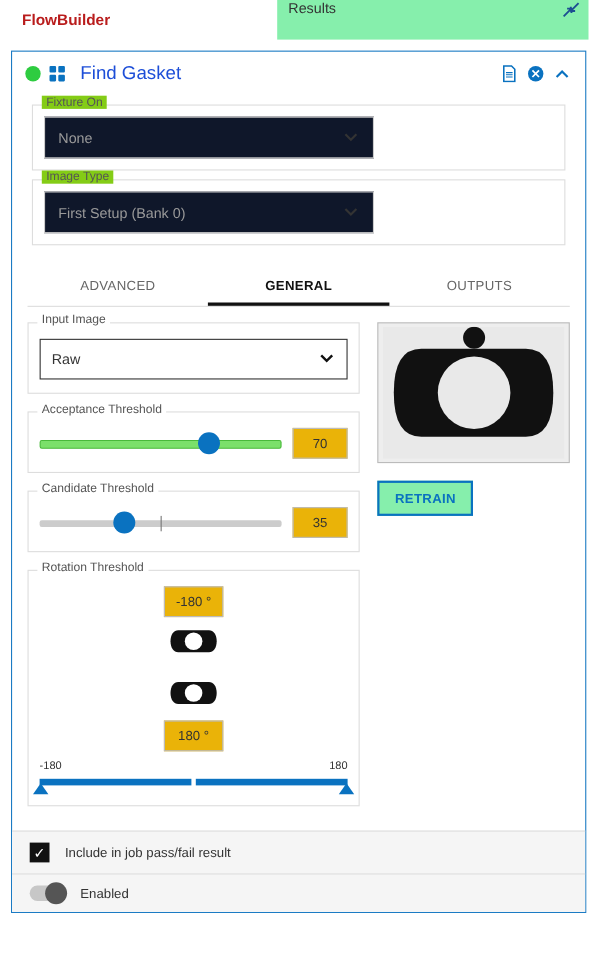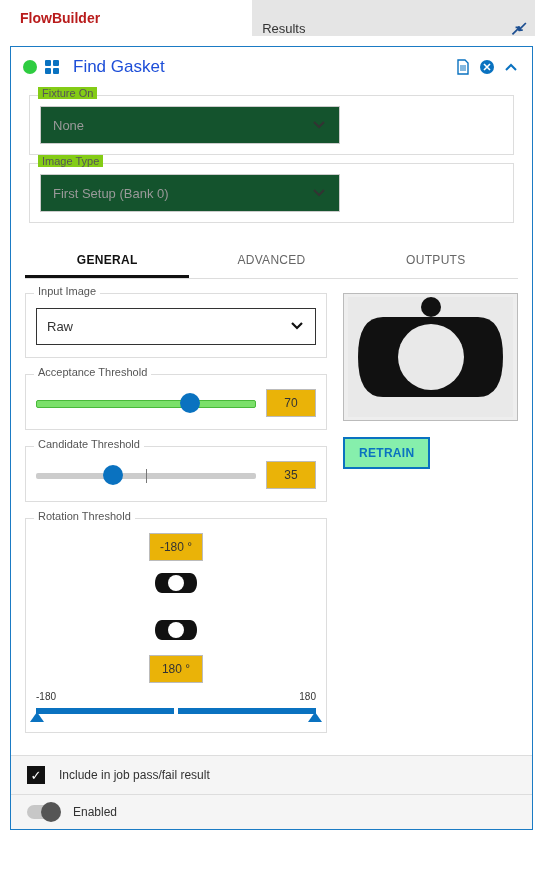--- a/index.html
+++ b/index.html
@@ -20,23 +20,23 @@
   .app-title {
     font-weight: 700;
     font-size: 14px;
     color: #b91c1c;
     align-self: center;
     flex: 0 0 auto;
     padding-left: 12px;
   }
   .results-bar {
     flex: 1;
-    background: #e5e5e5;
-    display: flex;
-    align-items: flex-end;
+    background: #86efac;
+    display: flex;
+    align-items: flex-start;
     justify-content: space-between;
     padding: 0 10px;
     margin-left: 140px;
   }
   .results-bar .label { color: #333; }
   .results-bar .icons { color: #1d4f91; font-size: 14px; font-weight: bold; line-height: 8px; }
   .panel {
     border: 1px solid #1b7bc4;
     margin: 10px;
     padding-bottom: 0;
@@ -90,21 +90,21 @@
     font-size: 11px;
     color: #555;
   }
   .select {
     border: 1px solid #ccc;
     height: 38px;
     display: flex;
     align-items: center;
     justify-content: space-between;
     padding: 0 12px;
-    background: #14532d;
+    background: #0f172a;
     width: 300px;
     color: #999;
     cursor: pointer;
   }
   .select .chev { color: #333; }
 
   .tabs {
     display: flex;
     border-bottom: 1px solid #ddd;
     margin: 20px 14px 0 14px;
@@ -362,22 +362,22 @@
       <span>First Setup (Bank 0)</span>
       <span class="chev">
         <svg width="16" height="16" viewBox="0 0 16 16">
             <path fill="none" stroke="#333" stroke-width="2" d="M3 6l5 5 5-5"></path>
           </svg>
       </span>
     </div>
   </div>
 
   <div class="tabs">
+    <div class="tab">ADVANCED</div>
     <div class="tab active">GENERAL</div>
-    <div class="tab">ADVANCED</div>
     <div class="tab">OUTPUTS</div>
   </div>
 
   <div class="content">
     <div class="left">
 
       <div class="group">
         <legend>Input Image</legend>
         <div class="dropdown-full">
           <span>Raw</span>

